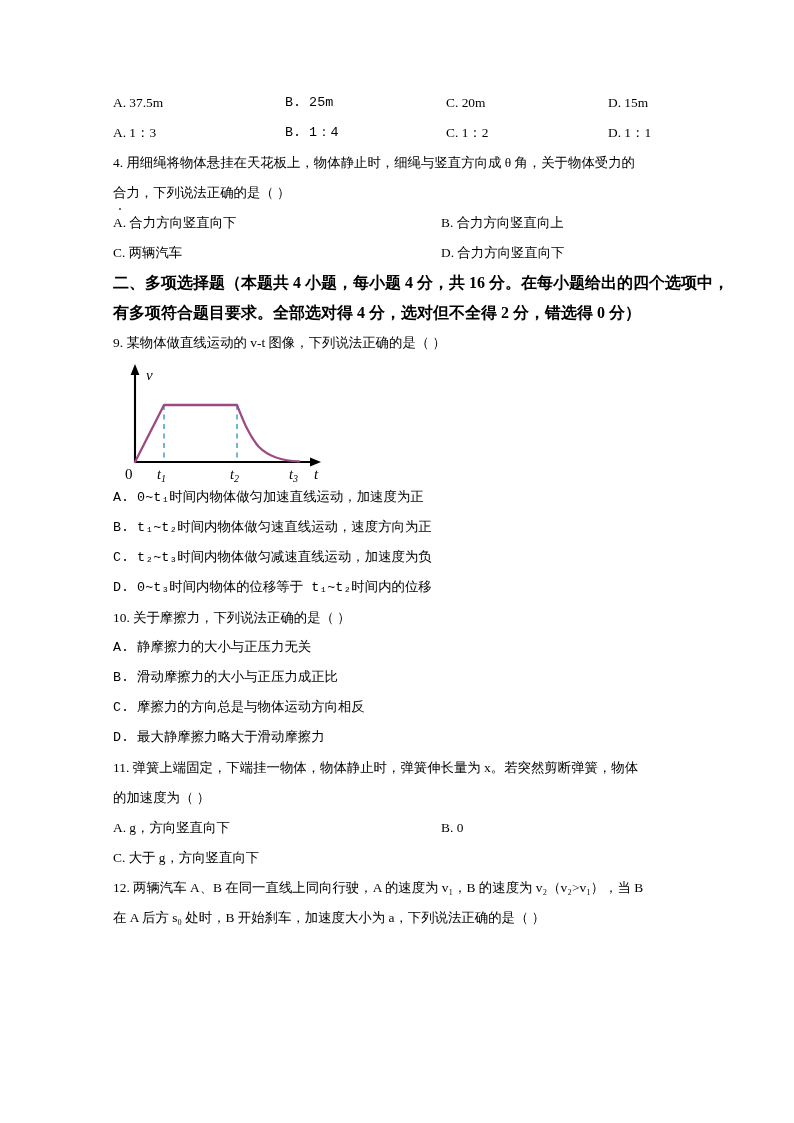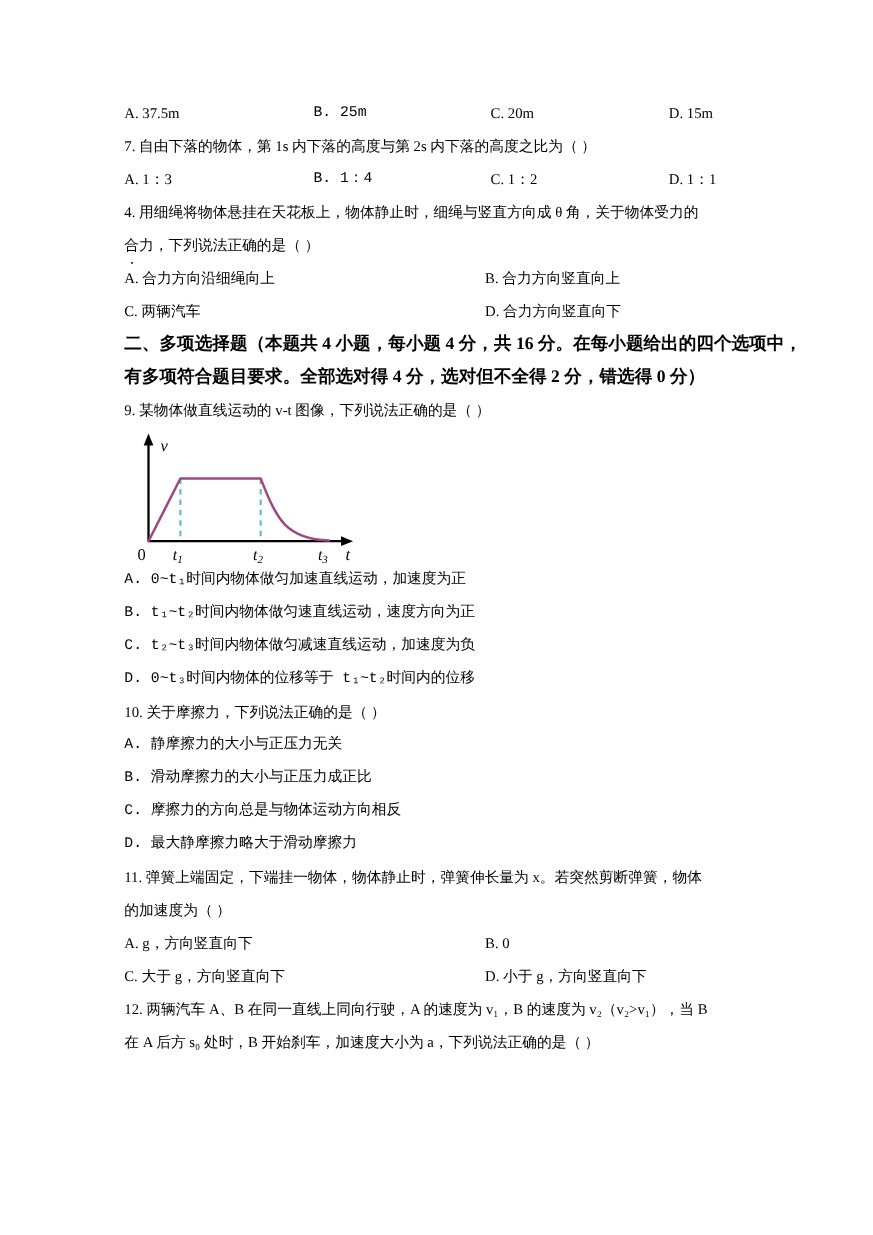--- a/index.html
+++ b/index.html
@@ -105,32 +105,31 @@
 <div class="page">
   <div class="content">
 
     <div class="opt-row4">
       <span class="c1">A. 37.5m</span>
       <span class="c2">B. 25m</span>
       <span class="c3">C. 20m</span>
       <span class="c4">D. 15m</span>
     </div>
 
-    <div class="q-line">7. 自由下落的物体，第 1s 内下落的高度与第 2s 内下落的高度之比为（      ）</div>
     <div class="opt-row4">
       <span class="c1">A. 1：3</span>
       <span class="c2">B. 1：4</span>
       <span class="c3">C. 1：2</span>
       <span class="c4">D. 1：1</span>
     </div>
 
     <div class="q-line">4. 用细绳将物体悬挂在天花板上，物体静止时，细绳与竖直方向成 θ 角，关于物体受力的</div>
     <div class="q-line">合力，下列说法正确的是（      ）</div>
     <div class="opt-row2">
-      <span class="h1">A. 合力方向沿细绳向上</span>
+      <span class="h1">A. 合力方向竖直向下</span>
       <span class="stray-dot"></span>
       <span class="h2">B. 合力方向竖直向上</span>
     </div>
     <div class="opt-row2">
       <span class="h1">C. 两辆汽车</span>
       <span class="h2">D. 合力方向竖直向下</span>
     </div>
 
     <div class="sect">二、多项选择题（本题共 4 小题，每小题 4 分，共 16 分。在每小题给出的四个选项中，</div>
     <div class="sect">有多项符合题目要求。全部选对得 4 分，选对但不全得 2 分，错选得 0 分）</div>
@@ -173,20 +172,19 @@
     <div class="opt-single">D. 最大静摩擦力略大于滑动摩擦力</div>
 
     <div class="q-line">11. 弹簧上端固定，下端挂一物体，物体静止时，弹簧伸长量为 x。若突然剪断弹簧，物体</div>
     <div class="q-line">的加速度为（      ）</div>
     <div class="opt-row2">
       <span class="h1">A. g，方向竖直向下</span>
       <span class="h2">B. 0</span>
     </div>
     <div class="opt-row2">
       <span class="h1">C. 大于 g，方向竖直向下</span>
-      <span class="h2">D. 小于 g，方向竖直向下</span>
     </div>
 
     <div class="q-line">12. 两辆汽车 A、B 在同一直线上同向行驶，A 的速度为 v₁，B 的速度为 v₂（v₂&gt;v₁），当 B</div>
     <div class="q-line">在 A 后方 s₀ 处时，B 开始刹车，加速度大小为 a，下列说法正确的是（      ）</div>
 
   </div>
 </div>
 
 </body></html>

